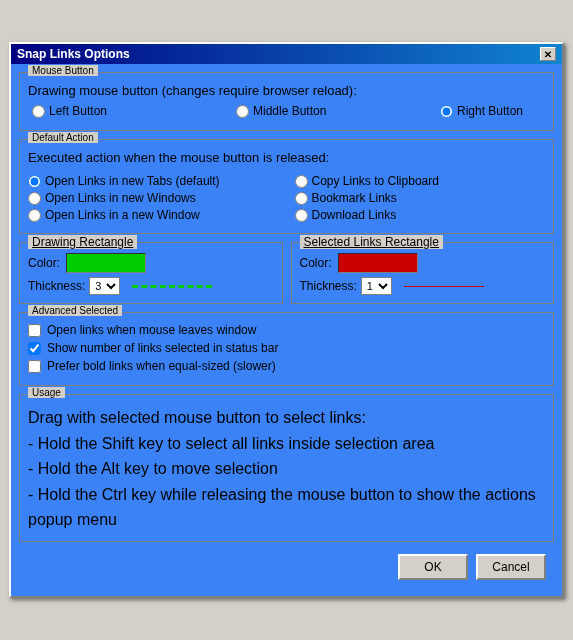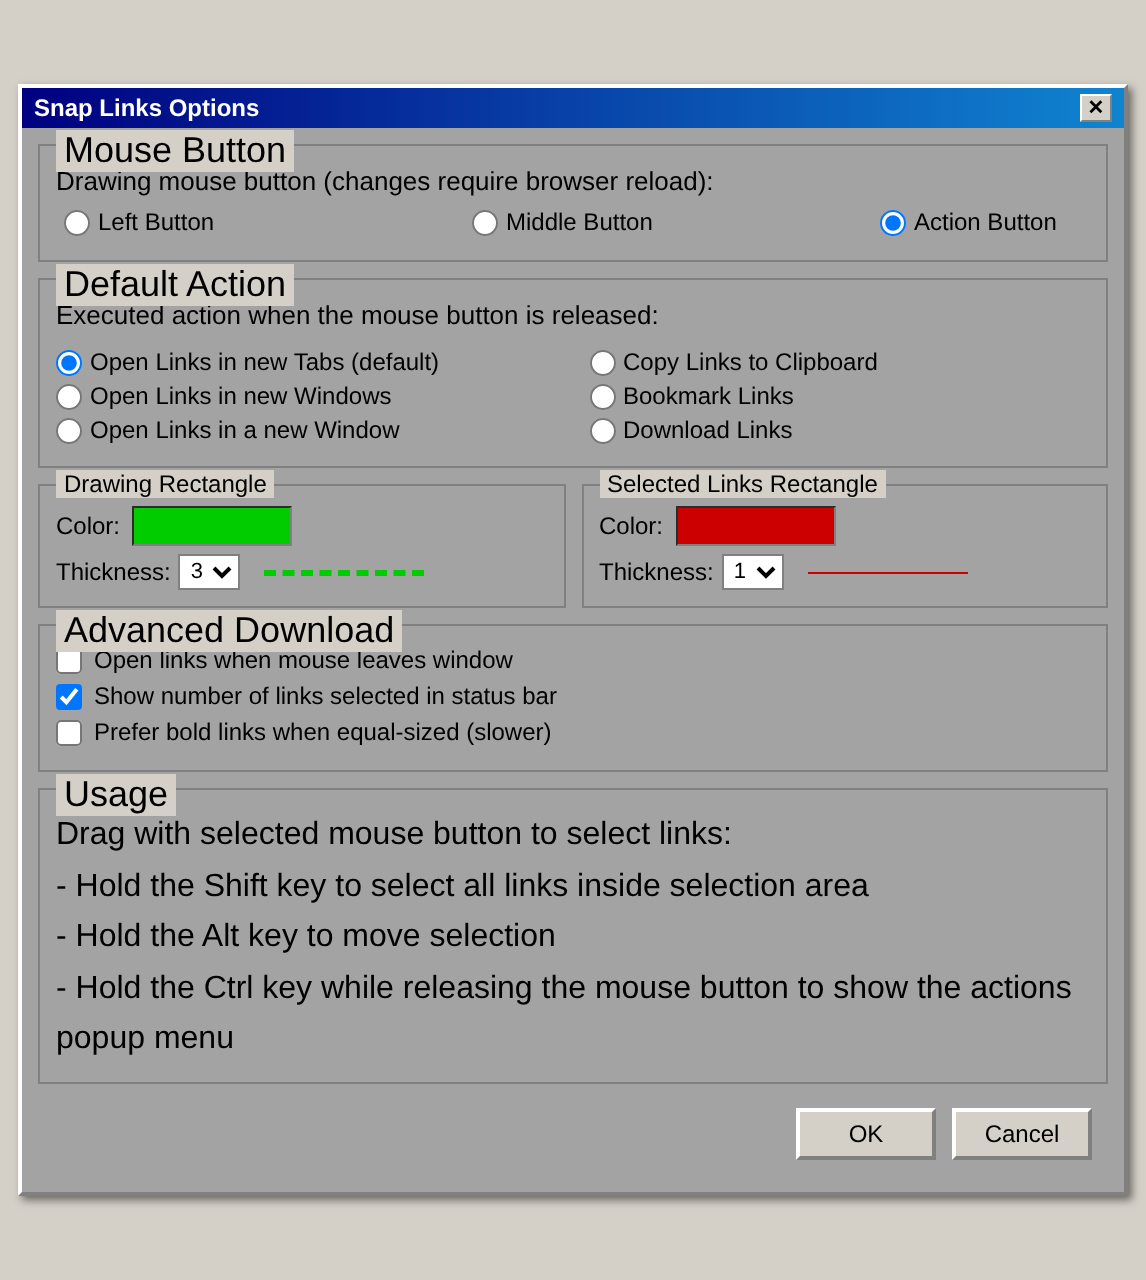--- a/index.html
+++ b/index.html
@@ -8,21 +8,21 @@
       font-size: 12px;
       background: #d4d0c8;
       display: flex;
       justify-content: center;
       align-items: center;
       width: 573px;
       height: 640px;
     }
     .dialog {
       width: 555px;
-      background: #a3a3a3;
+      background: #3b82f6;
       border: 2px solid #808080;
       border-top: 2px solid #ffffff;
       border-left: 2px solid #ffffff;
       box-shadow: 2px 2px 4px rgba(0,0,0,0.5);
     }
     .title-bar {
       background: linear-gradient(to right, #000080, #1084d0);
       color: white;
       padding: 3px 6px;
       display: flex;
@@ -54,21 +54,21 @@
       margin-bottom: 8px;
       padding: 4px 8px 8px 8px;
       position: relative;
     }
     .group-box-legend {
       position: absolute;
       top: -8px;
       left: 8px;
       background: #d4d0c8;
       padding: 0 4px;
-      font-size: 18px;
+      font-size: 10px;
     }
     .group-box-content {
       margin-top: 6px;
     }
     .radio-row {
       display: flex;
       align-items: center;
       margin: 4px 0;
     }
     .radio-row label {
@@ -168,20 +168,21 @@
       padding: 4px 8px 8px 8px;
       position: relative;
     }
     .inner-group-legend {
       position: absolute;
       top: -8px;
       left: 8px;
       background: #d4d0c8;
       padding: 0 4px;
       font-size: 12px;
+      text-decoration: underline;
     }
     .inner-content {
       margin-top: 6px;
     }
     .usage-text {
       font-size: 16px;
       line-height: 1.6;
     }
   </style>
 </head>
@@ -202,21 +203,21 @@
           <label class="radio-option">
             <input type="radio" name="mouse_button" style="">
             <span>Left Button</span>
           </label>
           <label class="radio-option">
             <input type="radio" name="mouse_button" style="">
             <span>Middle Button</span>
           </label>
           <label class="radio-option">
             <input type="radio" name="mouse_button" checked="" style="">
-            <span>Action Button</span>
+            <span>Right Button</span>
           </label>
         </div>
       </div>
     </div>
 
     <div class="group-box">
       <span class="group-box-legend">Default Action</span>
       <div class="group-box-content">
         <div class="section-desc">Executed action when the mouse button is released:</div>
         <div class="two-col">
@@ -305,21 +306,21 @@
             </select>
             <div class="dashed-line">
               <div class="solid-red"></div>
             </div>
           </div>
         </div>
       </div>
     </div>
 
     <div class="group-box">
-      <span class="group-box-legend">Advanced Download</span>
+      <span class="group-box-legend">Advanced Selected</span>
       <div class="group-box-content">
         <div class="checkbox-row">
           <input type="checkbox" style="">
           <span>Open links when mouse leaves window</span>
         </div>
         <div class="checkbox-row">
           <input type="checkbox" checked="" style="">
           <span>Show number of links selected in status bar</span>
         </div>
         <div class="checkbox-row">

